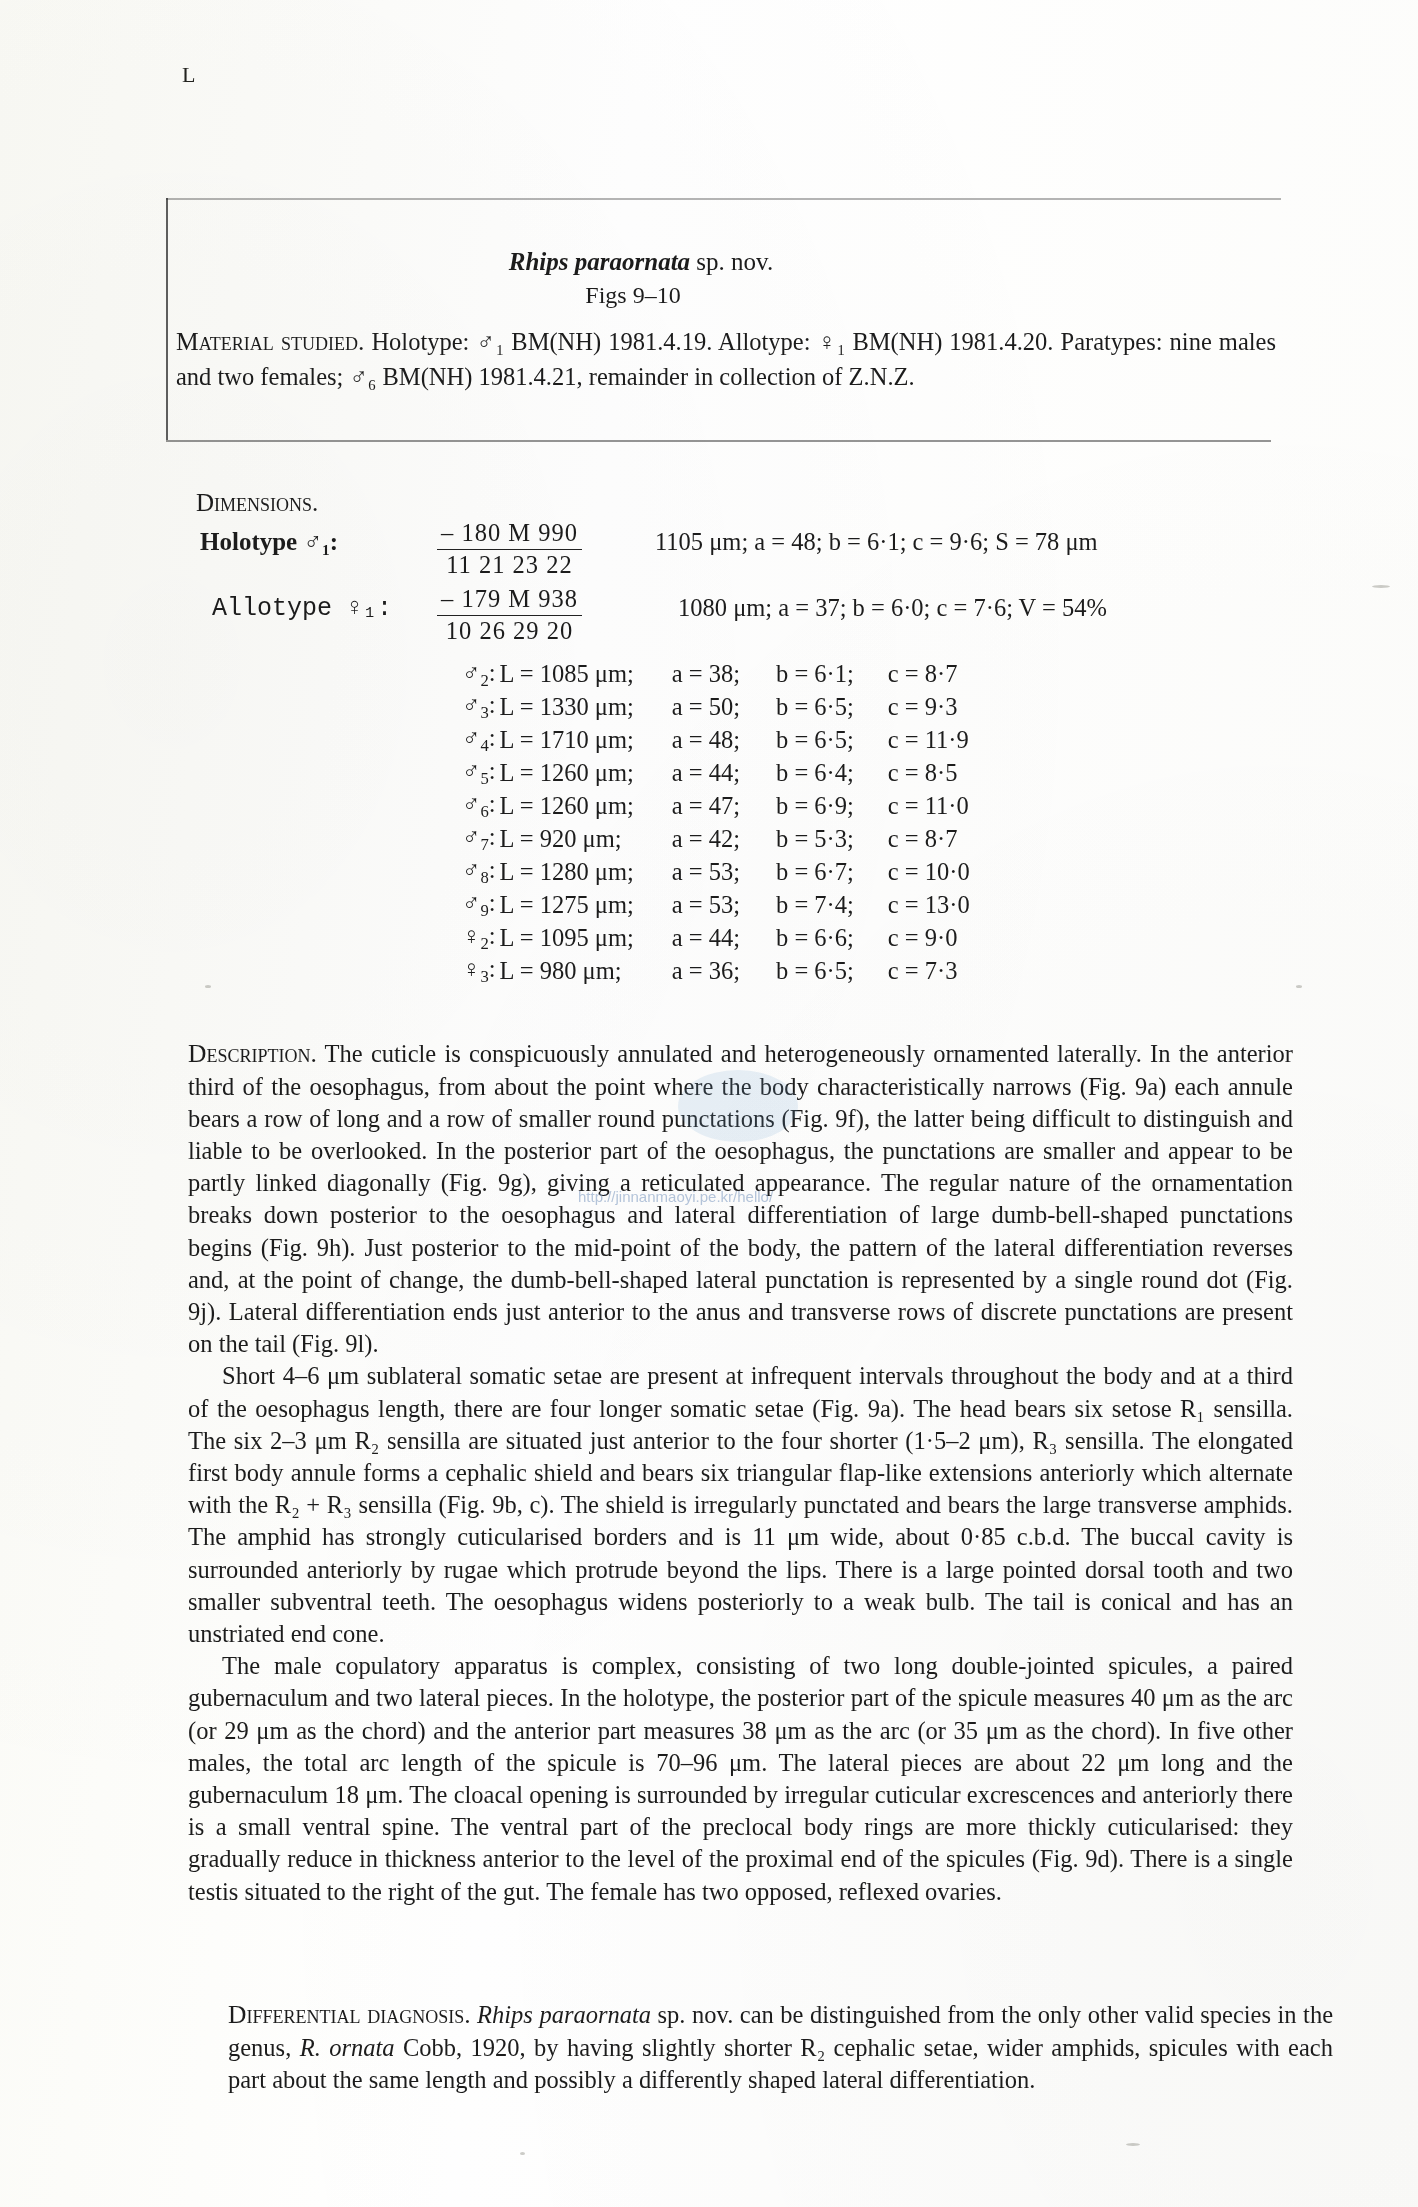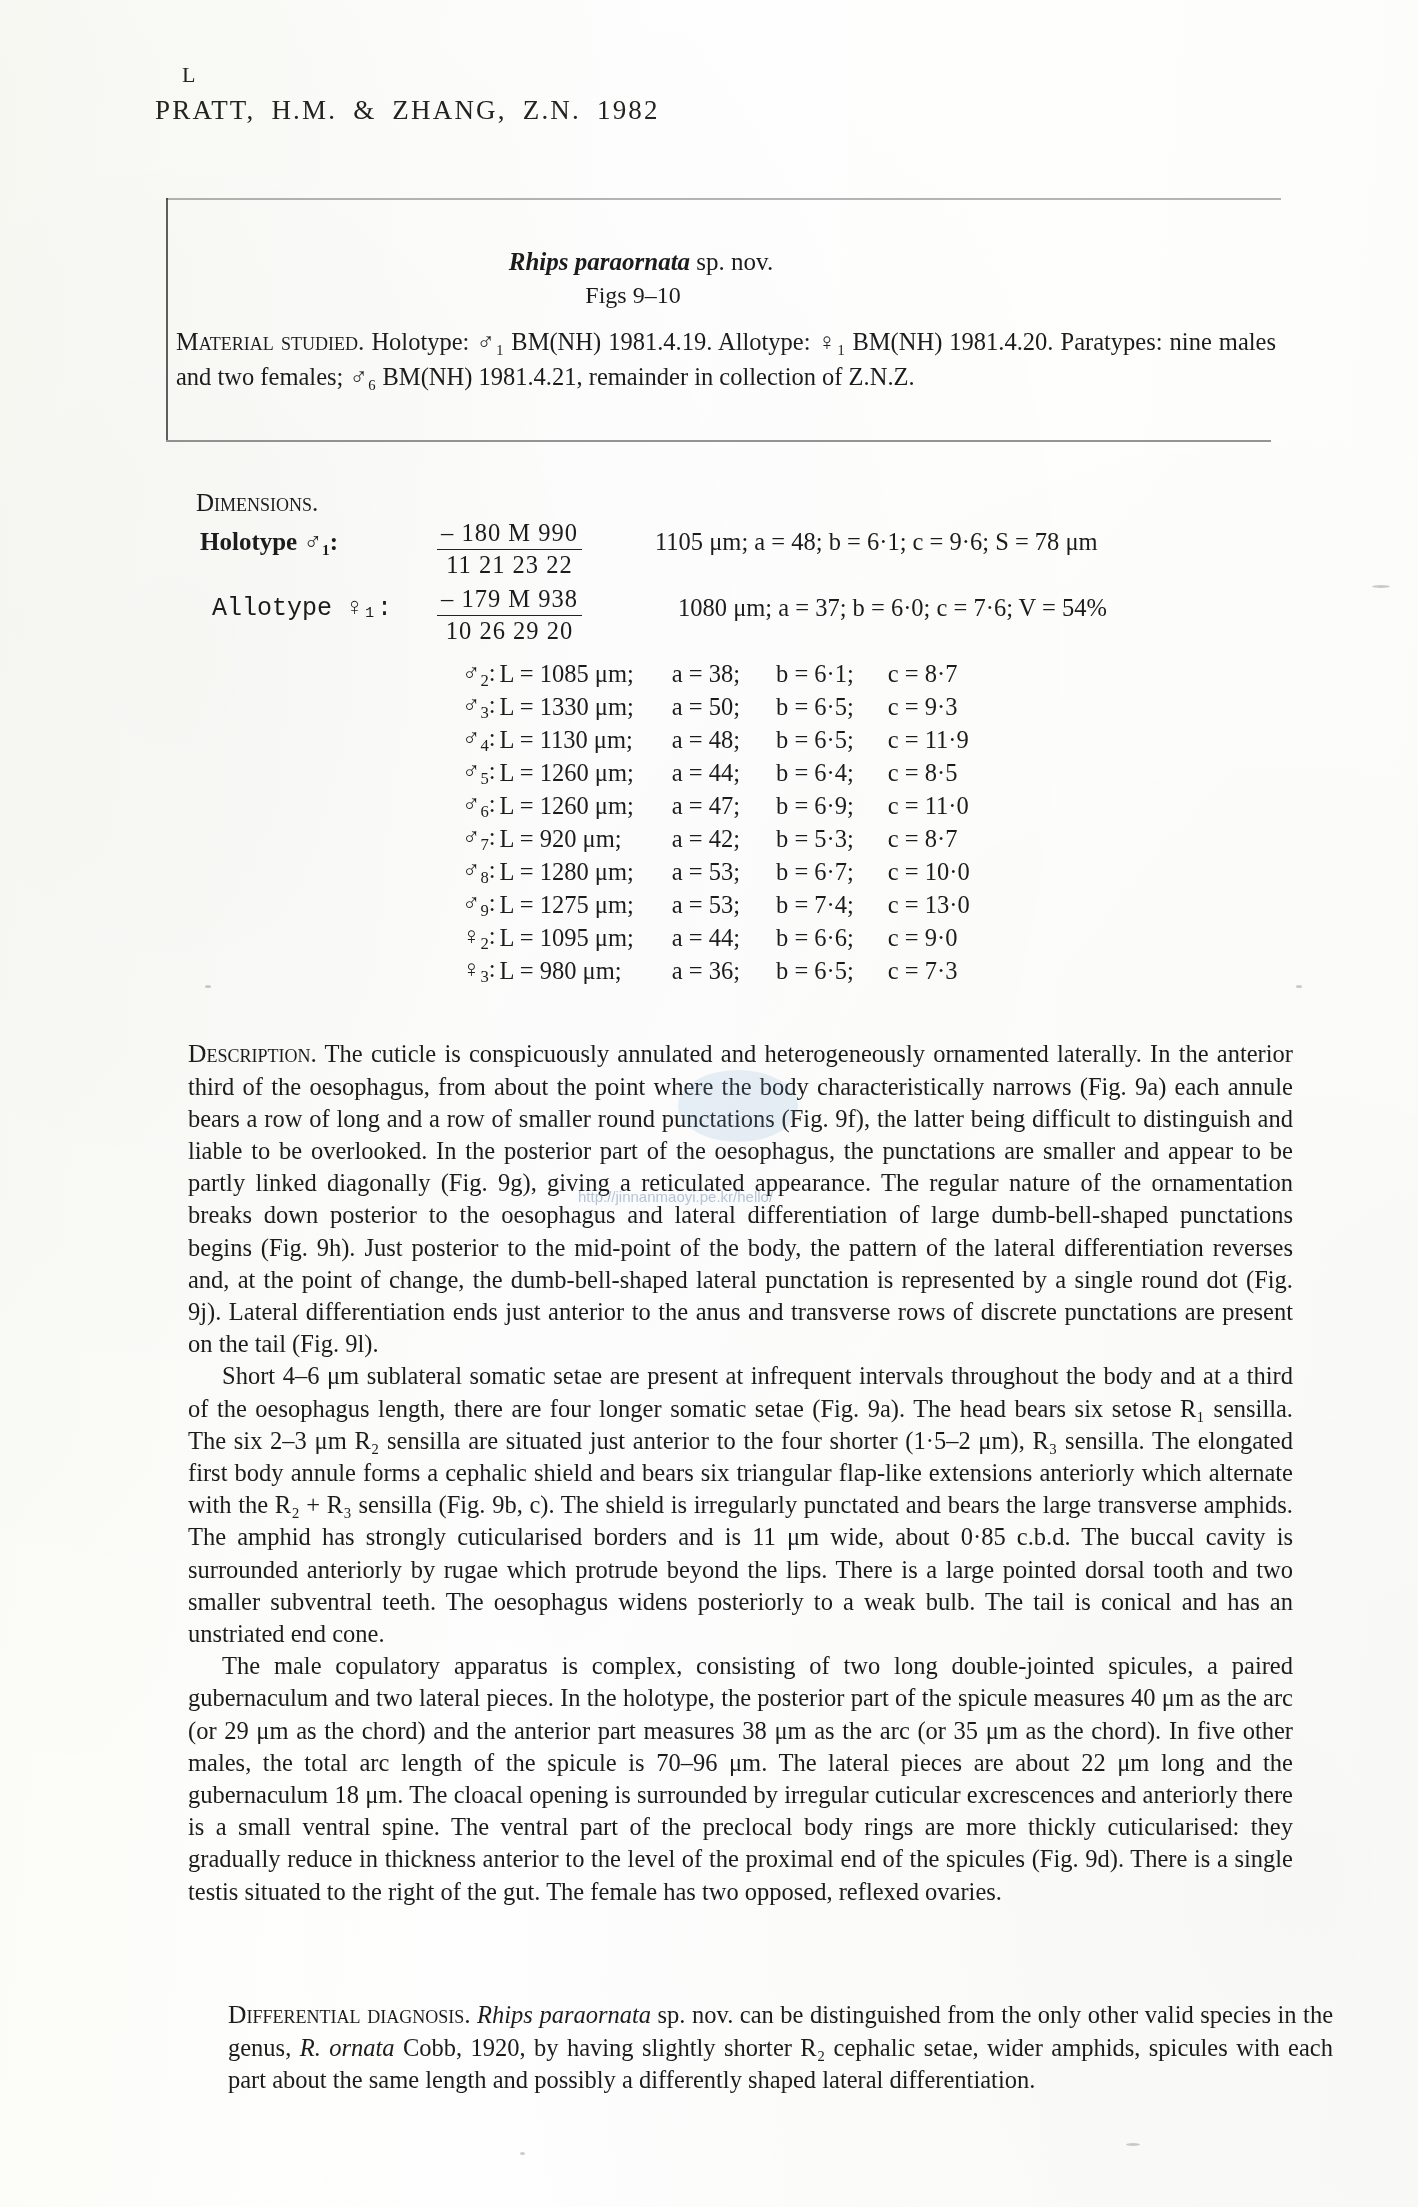--- a/index.html
+++ b/index.html
@@ -248,21 +248,20 @@
     border-radius: 50%;
   }
 </style>
 </head>
 <body>
 
 <div class="page">
   <div class="scan-shade"></div>
 
   <div class="hook">L</div>
-  <div class="running-head">PRATT,  H.M.  &amp;  ZHANG,  Z.N.     1982</div>
 
   <div class="rule-h1"></div>
   <div class="rule-v1"></div>
   <div class="rule-h2"></div>
 
   <div class="species-head">
     <span class="sp-name">Rhips paraornata</span><span> sp. nov.</span>
   </div>
   <div class="figs-line">Figs 9–10</div>
 
@@ -297,21 +296,21 @@
         </tr>
         <tr>
           <td class="sym">♂<span class="sub">3</span>:</td>
           <td class="lcol">L = 1330 μm;</td>
           <td class="acol">a = 50;</td>
           <td class="bcol">b = 6·5;</td>
           <td class="ccol">c =  9·3</td>
         </tr>
         <tr>
           <td class="sym">♂<span class="sub">4</span>:</td>
-          <td class="lcol">L = 1130 μm;</td>
+          <td class="lcol">L = 1710 μm;</td>
           <td class="acol">a = 48;</td>
           <td class="bcol">b = 6·5;</td>
           <td class="ccol">c = 11·9</td>
         </tr>
         <tr>
           <td class="sym">♂<span class="sub">5</span>:</td>
           <td class="lcol">L = 1260 μm;</td>
           <td class="acol">a = 44;</td>
           <td class="bcol">b = 6·4;</td>
           <td class="ccol">c =  8·5</td>

